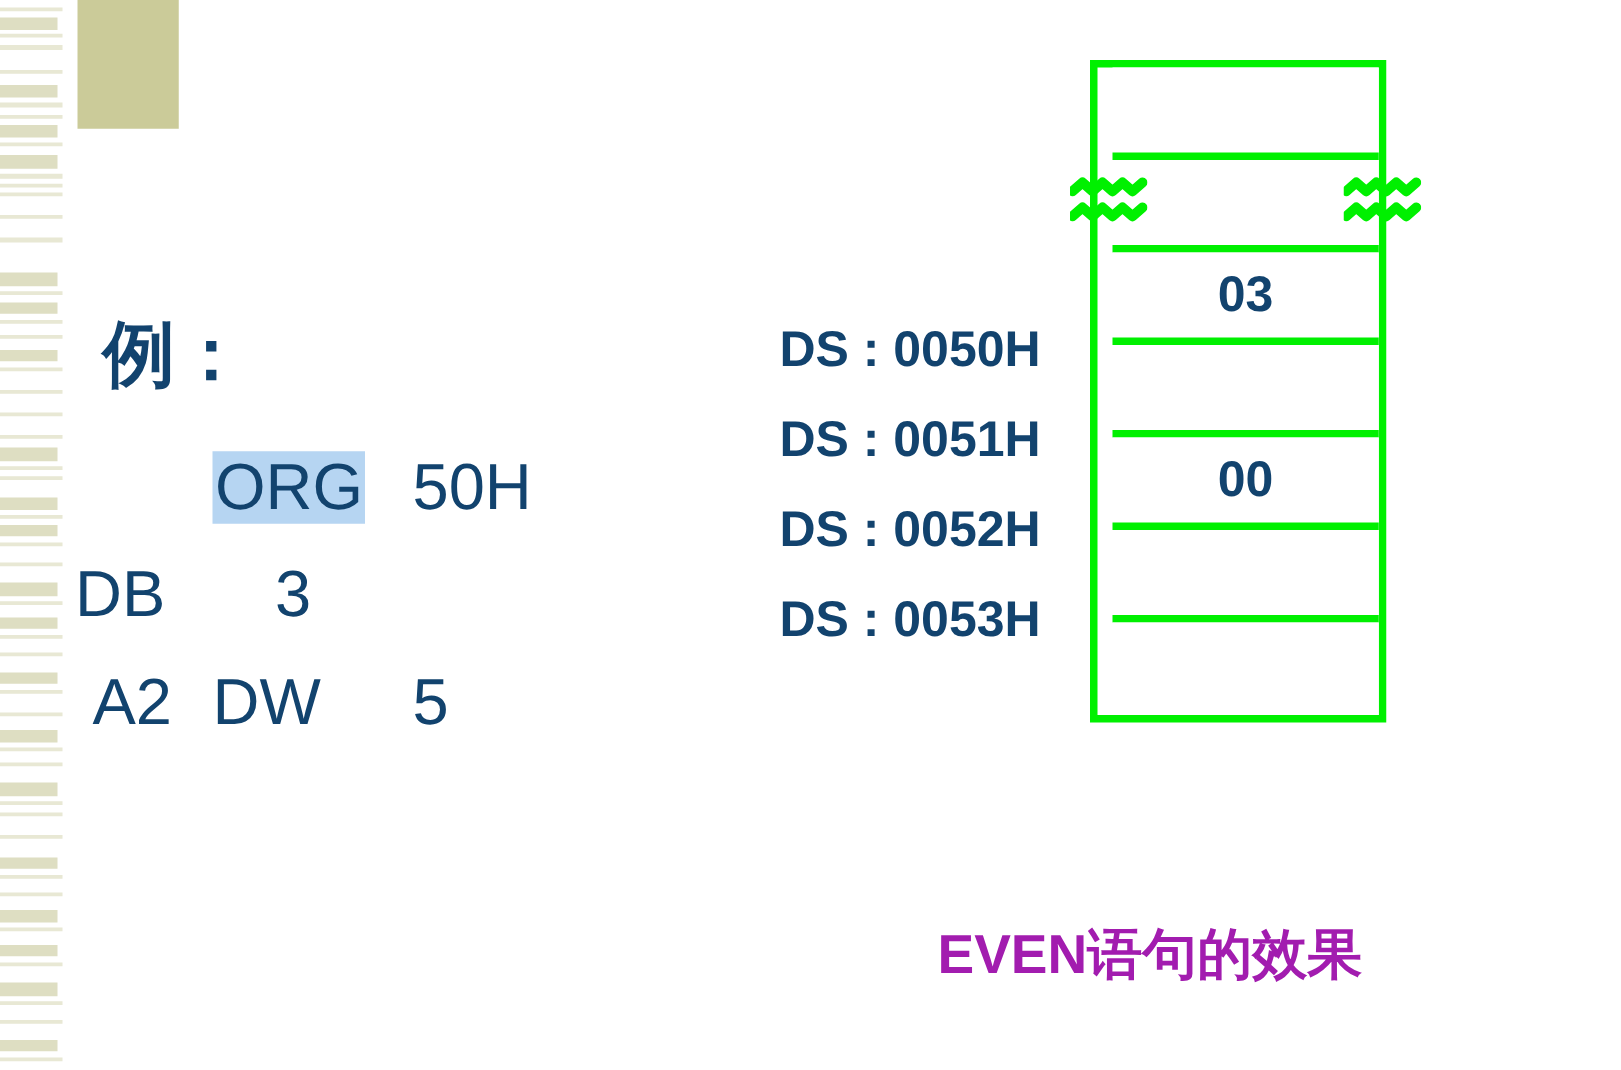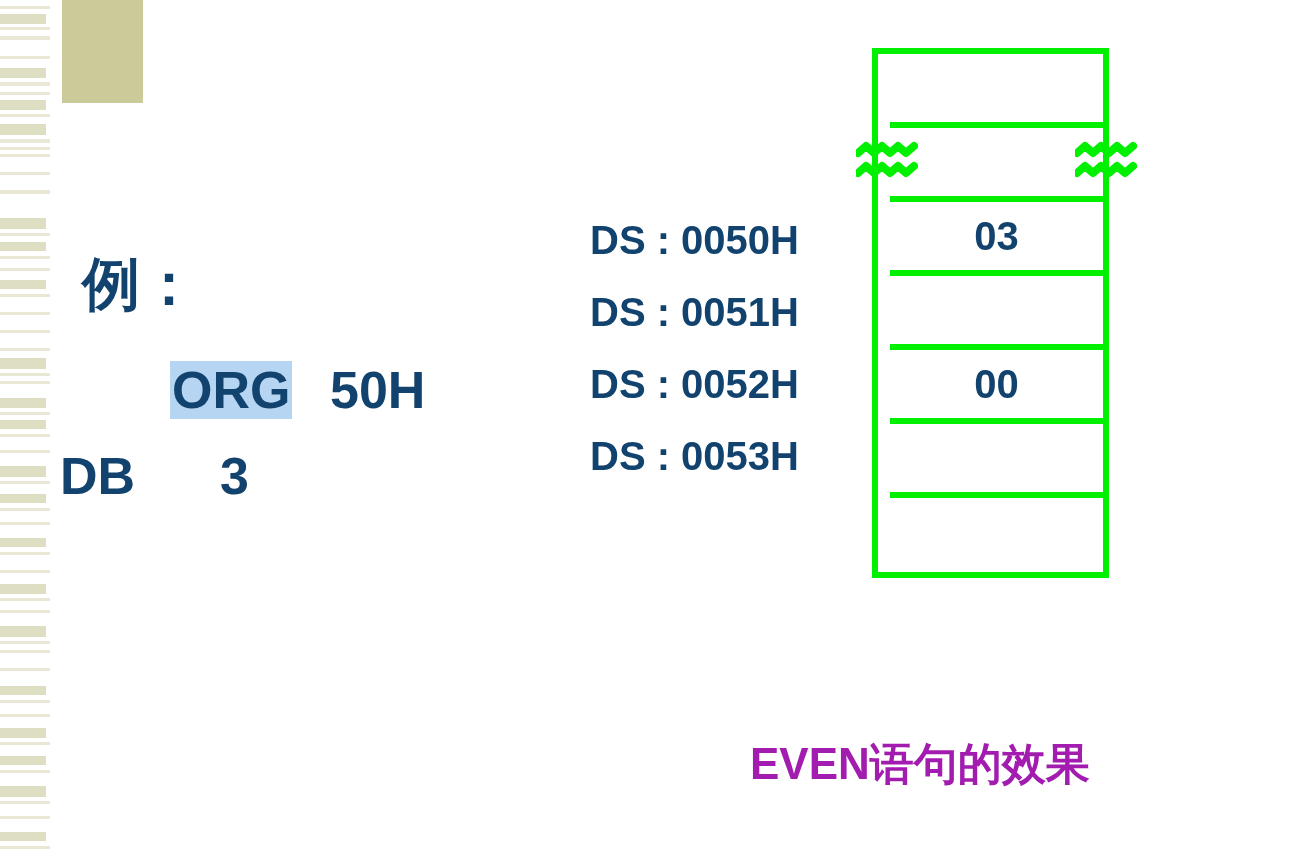--- a/index.html
+++ b/index.html
@@ -56,21 +56,21 @@
     color: #12436e;
     line-height: 1.0;
     letter-spacing: 0px;
     margin: 0 0 34px 22px;
     white-space: nowrap;
   }
   .code-line {
     display: flex;
     align-items: flex-end;
     font-size: 52px;
-    font-weight: bold;
+    font-weight: normal;
     color: #12436e;
     height: 86px;
     line-height: 86px;
     white-space: nowrap;
   }
   .col-label {
     width: 110px;
     flex: 0 0 110px;
     padding-left: 14px;
     box-sizing: border-box;
@@ -98,26 +98,27 @@
   #addr-col {
     position: absolute;
     left: 0px;
     top: 0px;
     width: 276px;
   }
   .addr-label {
     position: absolute;
     left: 0;
     width: 276px;
-    text-align: left;
+    text-align: center;
     font-size: 40px;
     font-weight: bold;
     color: #12436e;
     white-space: nowrap;
     line-height: 1;
+    margin-top: 40px;
   }
 
   #mem-table {
     position: absolute;
     left: 282px;
     top: 0px;
     width: 237px;
     border: 6px solid #00f000;
     box-sizing: border-box;
     background: #ffffff;
@@ -243,20 +244,25 @@
     <div id="code-lines">
         <div class="code-line">
           <span class="col-label"></span>
           <span class="col-mnemonic"><span class="hl">ORG</span></span>
           <span class="col-operand">50H</span>
         </div>
         <div class="code-line">
           <span class="col-mnemonic">DB</span>
           <span class="col-operand">3</span>
         </div>
+        <div class="code-line">
+          <span class="col-label">A2</span>
+          <span class="col-mnemonic">DW</span>
+          <span class="col-operand">5</span>
+        </div>
       </div>
   </div>
 
   <div id="mem-diagram">
     <div id="addr-col">
         <div class="addr-label" style="top: 172px;">DS : 0050H</div>
         <div class="addr-label" style="top: 244px;">DS : 0051H</div>
         <div class="addr-label" style="top: 316px;">DS : 0052H</div>
         <div class="addr-label" style="top: 388px;">DS : 0053H</div>
       </div>

